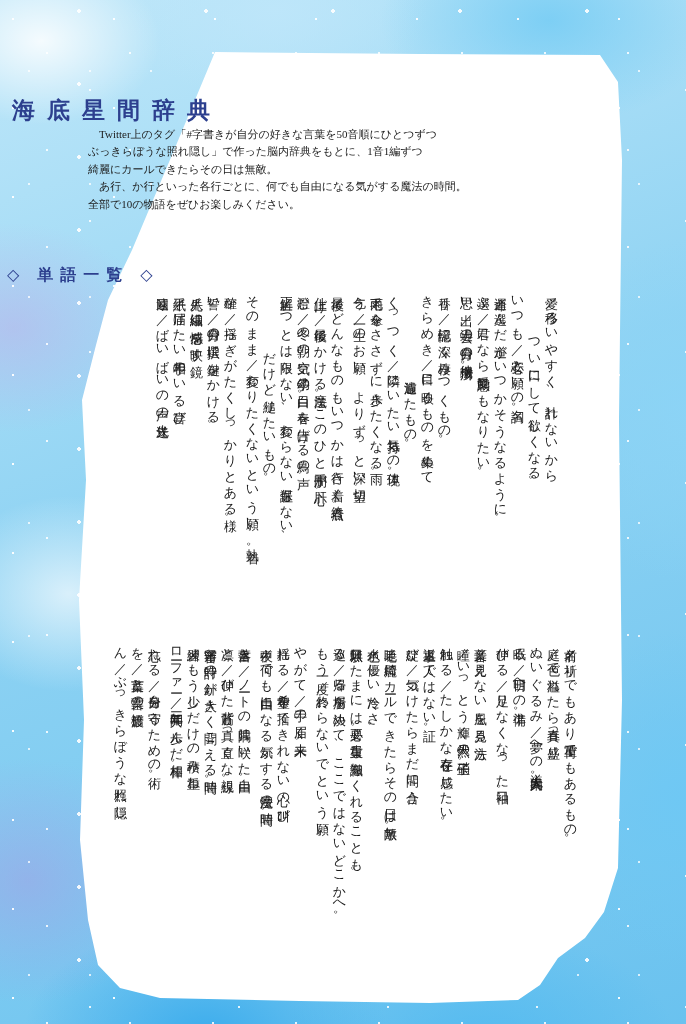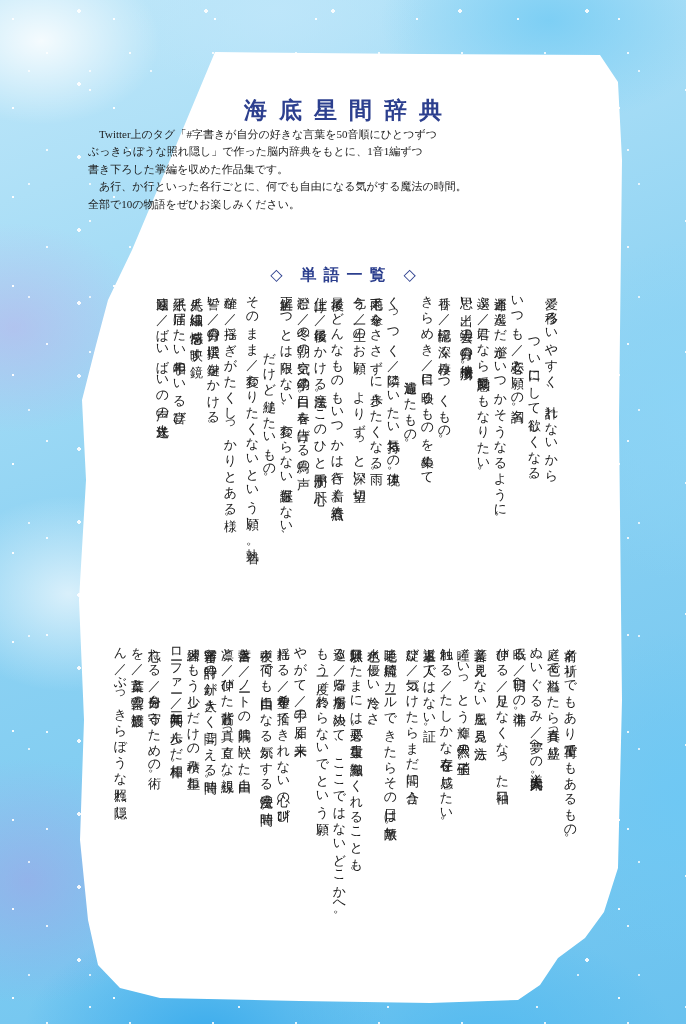--- a/index.html
+++ b/index.html
@@ -43,31 +43,31 @@
       215px 52px, 420px 54px, 600px 55px, 618px 82px, 622px 160px,
       619px 420px, 622px 700px, 618px 868px, 604px 912px, 585px 938px,
       558px 958px, 540px 985px, 518px 1000px, 430px 1003px, 300px 1001px,
       160px 998px, 120px 988px, 98px 965px, 88px 920px, 80px 840px,
       84px 720px, 79px 600px, 86px 480px, 82px 400px, 96px 345px,
       108px 300px, 132px 250px, 172px 155px
     );
   }
   .content{position:absolute;inset:0;color:#1c1c1c;}
   .title{
-    position:absolute;top:80px;left:0;right:0;text-align:center;
+    position:absolute;top:80px;left:0;right:0;text-align:left;
     font-size:23px;font-weight:bold;letter-spacing:12px;text-indent:12px;
     color:#2c3f8e;
   }
   .intro{
     position:absolute;top:126px;left:88px;right:62px;
     font-size:11px;line-height:1.58;font-weight:500;
   }
   .intro .line{white-space:pre;}
   .subheading{
-    position:absolute;top:252px;left:0;right:0;text-align:center;
+    position:absolute;top:252px;left:0;right:0;text-align:left;
     font-size:16px;font-weight:bold;letter-spacing:7px;text-indent:7px;
     color:#2c3f8e;
   }
   .vblock{
     position:absolute;
     writing-mode:vertical-rl;
     font-size:13px;font-weight:500;line-height:1;
     color:#1c1c1c;
   }
   .vblock.b1{top:287px;right:128px;}
@@ -81,21 +81,21 @@
 
 <div class="bg"></div>
 <div class="panel"></div>
 
 <div class="content">
   <h1 class="title">海底星間辞典</h1>
 
   <div class="intro">
       <div class="line">　Twitter上のタグ「#字書きが自分の好きな言葉を50音順にひとつずつ</div>
       <div class="line">ぶっきらぼうな照れ隠し」で作った脳内辞典をもとに、1音1編ずつ</div>
-      <div class="line">書き下ろした掌編を収めた作品集です。</div>
+      <div class="line">綺麗にカールできたらその日は無敵。</div>
       <div class="line">　あ行、か行といった各行ごとに、何でも自由になる気がする魔法の時間。</div>
       <div class="line">全部で10の物語をぜひお楽しみください。</div>
     </div>
 
   <h2 class="subheading">◇ 単語一覧 ◇</h2>
 
   <div class="vblock b1">
       <div class="vgroup">
         <p class="vcol">愛／移ろいやすく、計れないから</p>
         <p class="vcol" style="padding-top: 42px;">つい口にして欲しくなる。</p>

